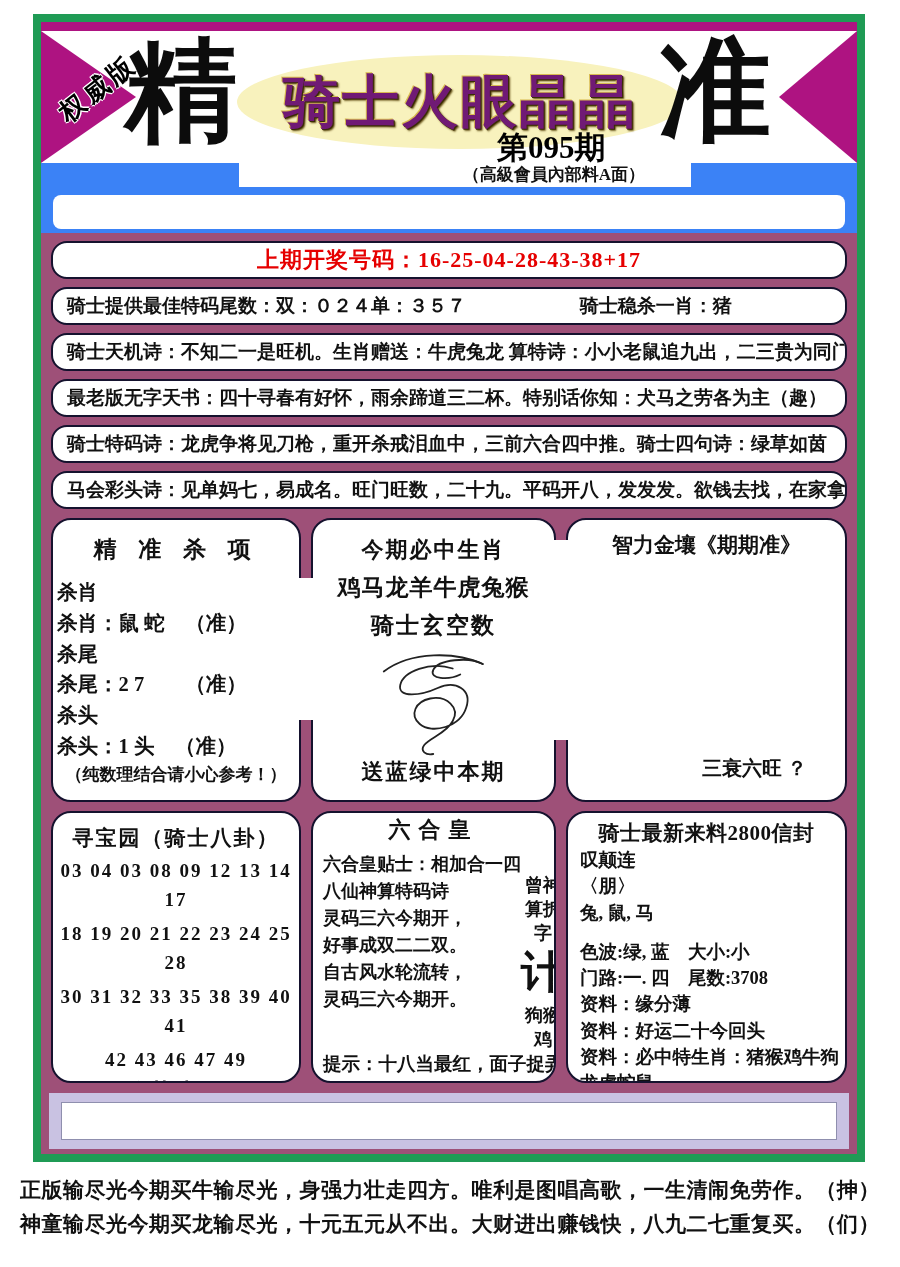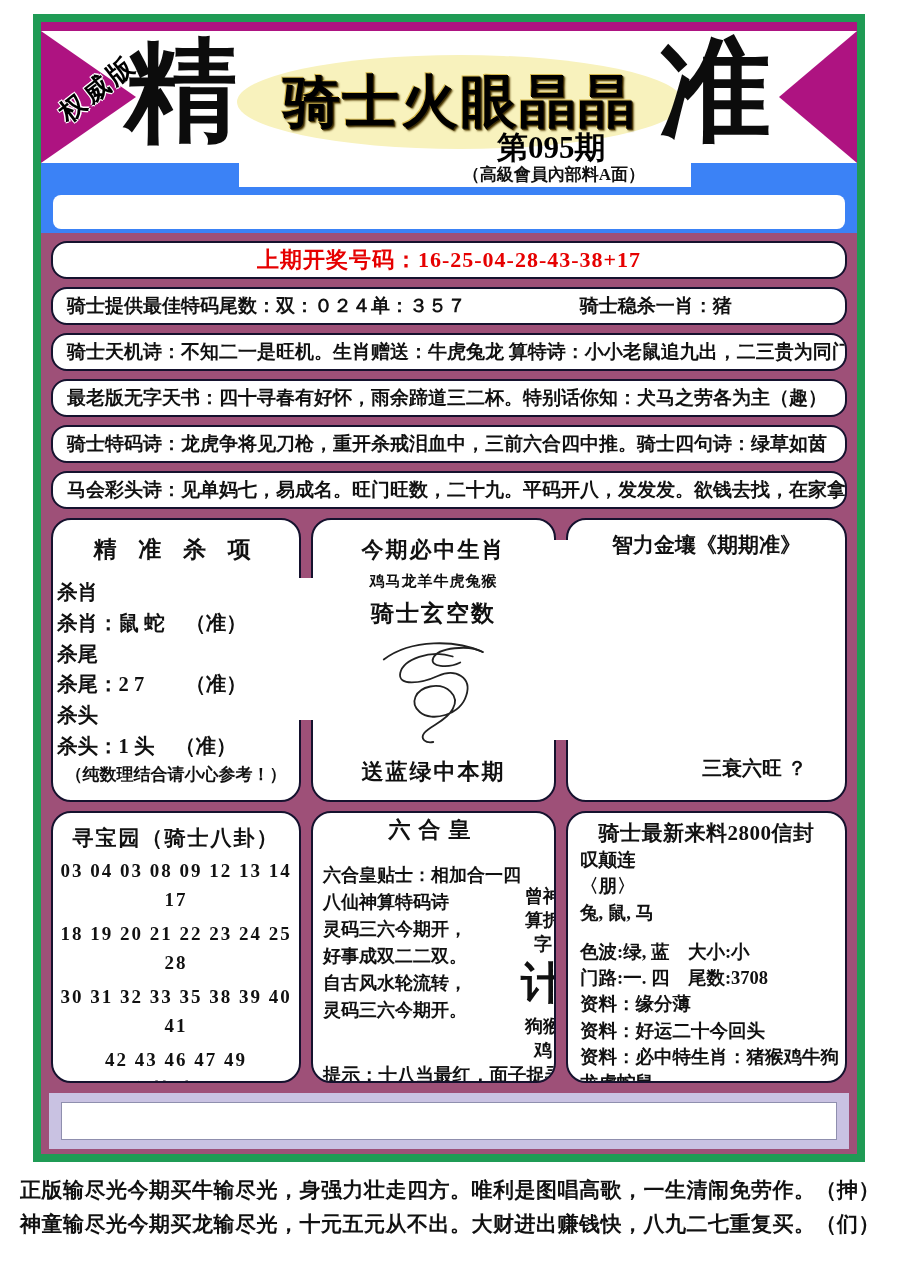--- a/index.html
+++ b/index.html
@@ -17,21 +17,21 @@
   .tri-right{position:absolute;right:0;top:0;width:78px;height:100%;background:#ae1381;
              clip-path:polygon(100% 0,0 50%,100% 100%);}
   .ribbon{position:absolute;left:12px;top:40px;transform:rotate(-38deg);
           font-size:26px;font-weight:bold;letter-spacing:4px;color:#000;
           text-shadow:-1px -1px 0 #fff,1px -1px 0 #fff,-1px 1px 0 #fff,1px 1px 0 #fff;}
   .big-char{position:absolute;top:2px;font-size:112px;font-weight:bold;line-height:1.05;color:#0c0c0c;}
   .big-left{left:84px;}
   .big-right{right:86px;}
   .gold-oval{position:absolute;left:196px;top:24px;width:446px;height:94px;
              background:#f8f2bd;border-radius:50%;display:flex;align-items:center;justify-content:center;}
-  .gold-title{font-size:57px;font-weight:bold;letter-spacing:2px;color:#000000;
+  .gold-title{font-size:57px;font-weight:bold;letter-spacing:2px;color:#701a75;
               text-shadow:1px 1px 0 #3a2c05,-1px -1px 0 #d8bb50,2px 2px 2px #5c470e;}
   .issue{position:absolute;left:456px;top:96px;font-size:31px;font-weight:bold;color:#000;}
 
   
   .bluebar{position:relative;height:70px;background:#3b82f6;}
   .member-strip{position:absolute;left:198px;top:0;width:452px;height:24px;background:#ffffff;
                 font-size:17px;font-weight:bold;text-align:right;line-height:24px;
                 padding-right:46px;box-sizing:border-box;}
   .blue-inner{position:absolute;left:12px;right:12px;top:32px;height:34px;
               background:#ffffff;border-radius:8px;}
@@ -51,36 +51,36 @@
   .grid2{height:272px;}
   .box{position:relative;background:#ffffff;border:2px solid #15122e;border-radius:20px;
        box-sizing:border-box;overflow:hidden;}
 
   .kill-title{margin-top:14px;text-align:center;font-size:23px;font-weight:bold;letter-spacing:8px;}
   .kill-lines{margin:12px 0 0 4px;font-size:20.5px;font-weight:bold;line-height:1.5;}
   .kill-note{position:absolute;bottom:14px;width:100%;text-align:center;font-size:17px;font-weight:bold;}
 
   .zod{text-align:center;}
   .zod-l1{margin-top:15px;font-size:22px;font-weight:bold;letter-spacing:2px;}
-  .zod-l2{margin-top:7px;font-size:15px;font-weight:bold;letter-spacing:1px;}
+  .zod-l2{margin-top:7px;font-size:23px;font-weight:bold;letter-spacing:1px;}
   .zod-l3{margin-top:7px;font-size:23px;font-weight:bold;letter-spacing:2px;}
   .zod-foot{position:absolute;bottom:13px;width:100%;text-align:center;font-size:22px;font-weight:bold;letter-spacing:2px;}
   .scribble{margin-top:2px;}
 
   .wis-title{margin-top:11px;text-align:center;font-size:21px;font-weight:bold;}
   .wis-foot{position:absolute;bottom:18px;right:38px;font-size:20px;font-weight:bold;}
 
   .tre{text-align:center;}
   .tre-title{margin-top:11px;font-size:21px;font-weight:bold;letter-spacing:2px;}
   .tre-row{margin-top:4px;font-size:19px;font-weight:bold;letter-spacing:2px;line-height:1.55;}
   .tre-sub{margin-top:3px;font-size:22px;font-weight:bold;letter-spacing:4px;}
 
   .king{padding:2px 10px;}
   .king-title{text-align:center;font-size:22px;font-weight:bold;letter-spacing:8px;}
-  .king-body{display:flex;margin-top:17px;}
+  .king-body{display:flex;margin-top:6px;}
   .king-poem{flex:1;font-size:18px;font-weight:bold;line-height:1.5;white-space:nowrap;}
   .king-inset{width:106px;text-align:center;}
   .inset-title{margin-top:22px;font-size:18px;font-weight:bold;}
   .inset-char{margin-top:4px;font-size:44px;font-weight:bold;line-height:1.1;}
   .inset-sub{margin-top:6px;font-size:18px;font-weight:bold;}
   .king-bottom{font-size:18.5px;font-weight:bold;line-height:1.45;white-space:nowrap;}
 
   .letter{padding:6px 12px;}
   .letter-title{font-size:21px;font-weight:bold;text-align:center;letter-spacing:0.5px;}
   .letter-line{font-size:18.5px;font-weight:bold;line-height:1.42;white-space:nowrap;}

